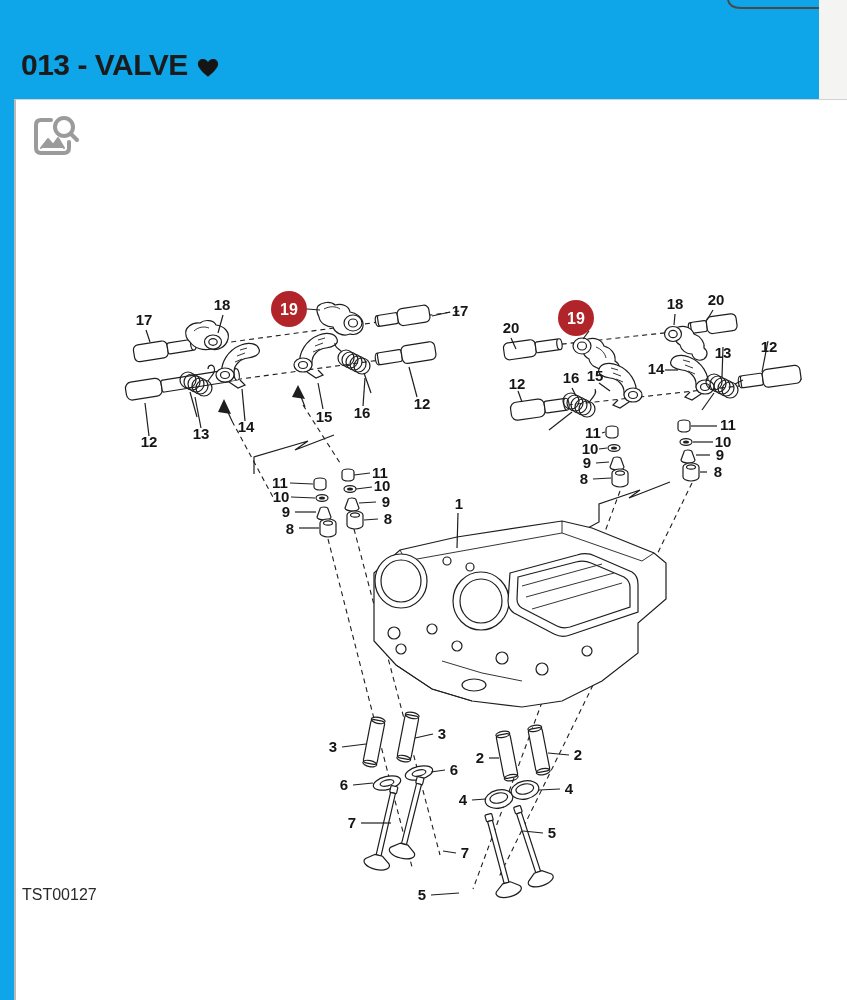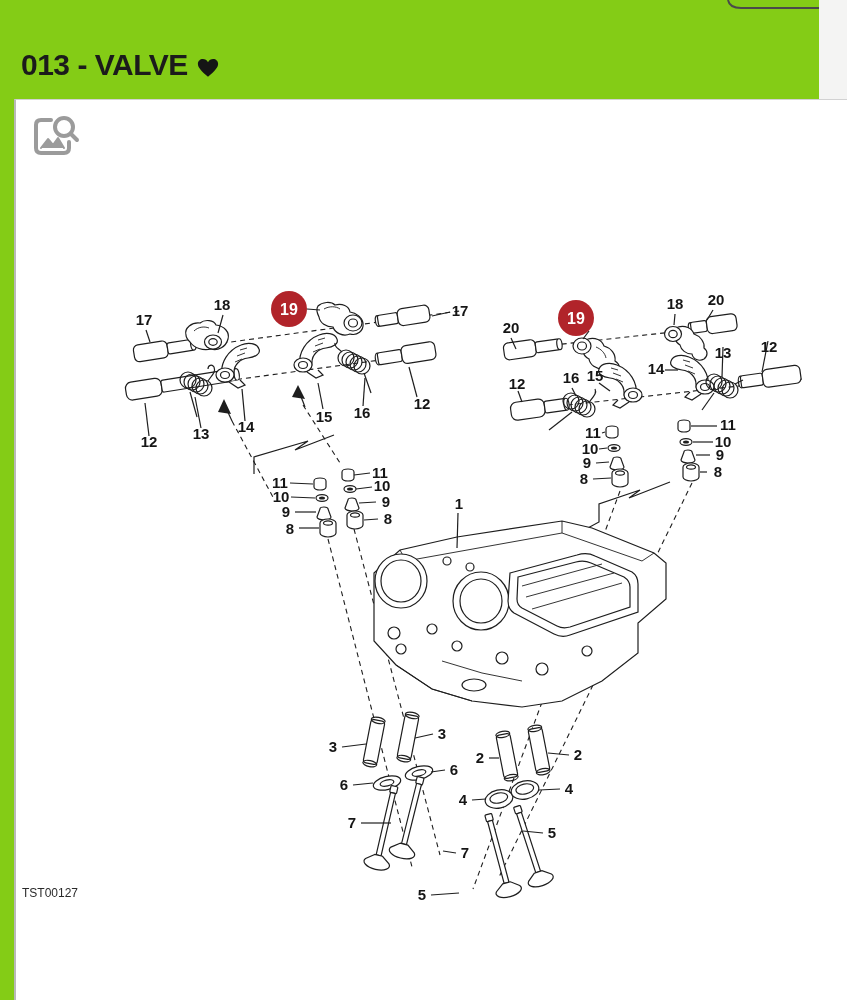--- a/index.html
+++ b/index.html
@@ -1,34 +1,34 @@
 <!DOCTYPE html>
 <html><head>
 <meta charset="utf-8">
 <style>
   html,body{margin:0;padding:0;}
   body{width:847px;height:1000px;overflow:hidden;background:#f4f4f3;
        font-family:"Liberation Sans", sans-serif;}
-  .page{position:relative;width:819px;height:1000px;background:#84cc16;}
+  .page{position:relative;width:819px;height:1000px;background:#0ea5e9;}
 
   
   .header{position:absolute;left:0;top:0;width:100%;height:100px;}
   .title-row{position:absolute;left:21px;top:48px;display:flex;align-items:center;gap:9px;}
   .page-title{font-size:30px;font-weight:bold;color:#1b1b1b;letter-spacing:-0.5px;}
   .heart{width:22px;height:20px;margin-top:6px;}
 
   
   .corner-frag{position:absolute;right:0;top:0;width:95px;height:12px;}
 
   
   .panel{position:absolute;left:14px;top:99px;width:833px;height:901px;
          background:#ffffff;border-top:1px solid #d2d2d2;border-left:2px solid #b9b9b9;
          box-sizing:border-box;}
   .img-tool{position:absolute;left:15px;top:12px;width:50px;height:50px;cursor:pointer;}
-  .drawing-code{position:absolute;left:6px;top:786px;font-size:12px;color:#2a2a2a;}
+  .drawing-code{position:absolute;left:6px;top:786px;font-size:16px;color:#2a2a2a;}
 
   .diagram-svg{position:absolute;left:-14px;top:-99px;width:847px;height:1000px;}
 
   svg text.plbl{font-family:"Liberation Sans",sans-serif;font-weight:bold;font-size:15px;fill:#151515;}
   svg text.badge-t{font-family:"Liberation Sans",sans-serif;font-weight:bold;font-size:16px;fill:#ffffff;}
   .ln{stroke:#1e1e1e;stroke-width:1.2;fill:none;}
   .lnf{stroke:#1e1e1e;stroke-width:1.2;fill:#ffffff;}
   .dash{stroke:#1e1e1e;stroke-width:1.1;fill:none;stroke-dasharray:5 4;}
   .thin{stroke:#1e1e1e;stroke-width:0.9;fill:none;}
 </style>

